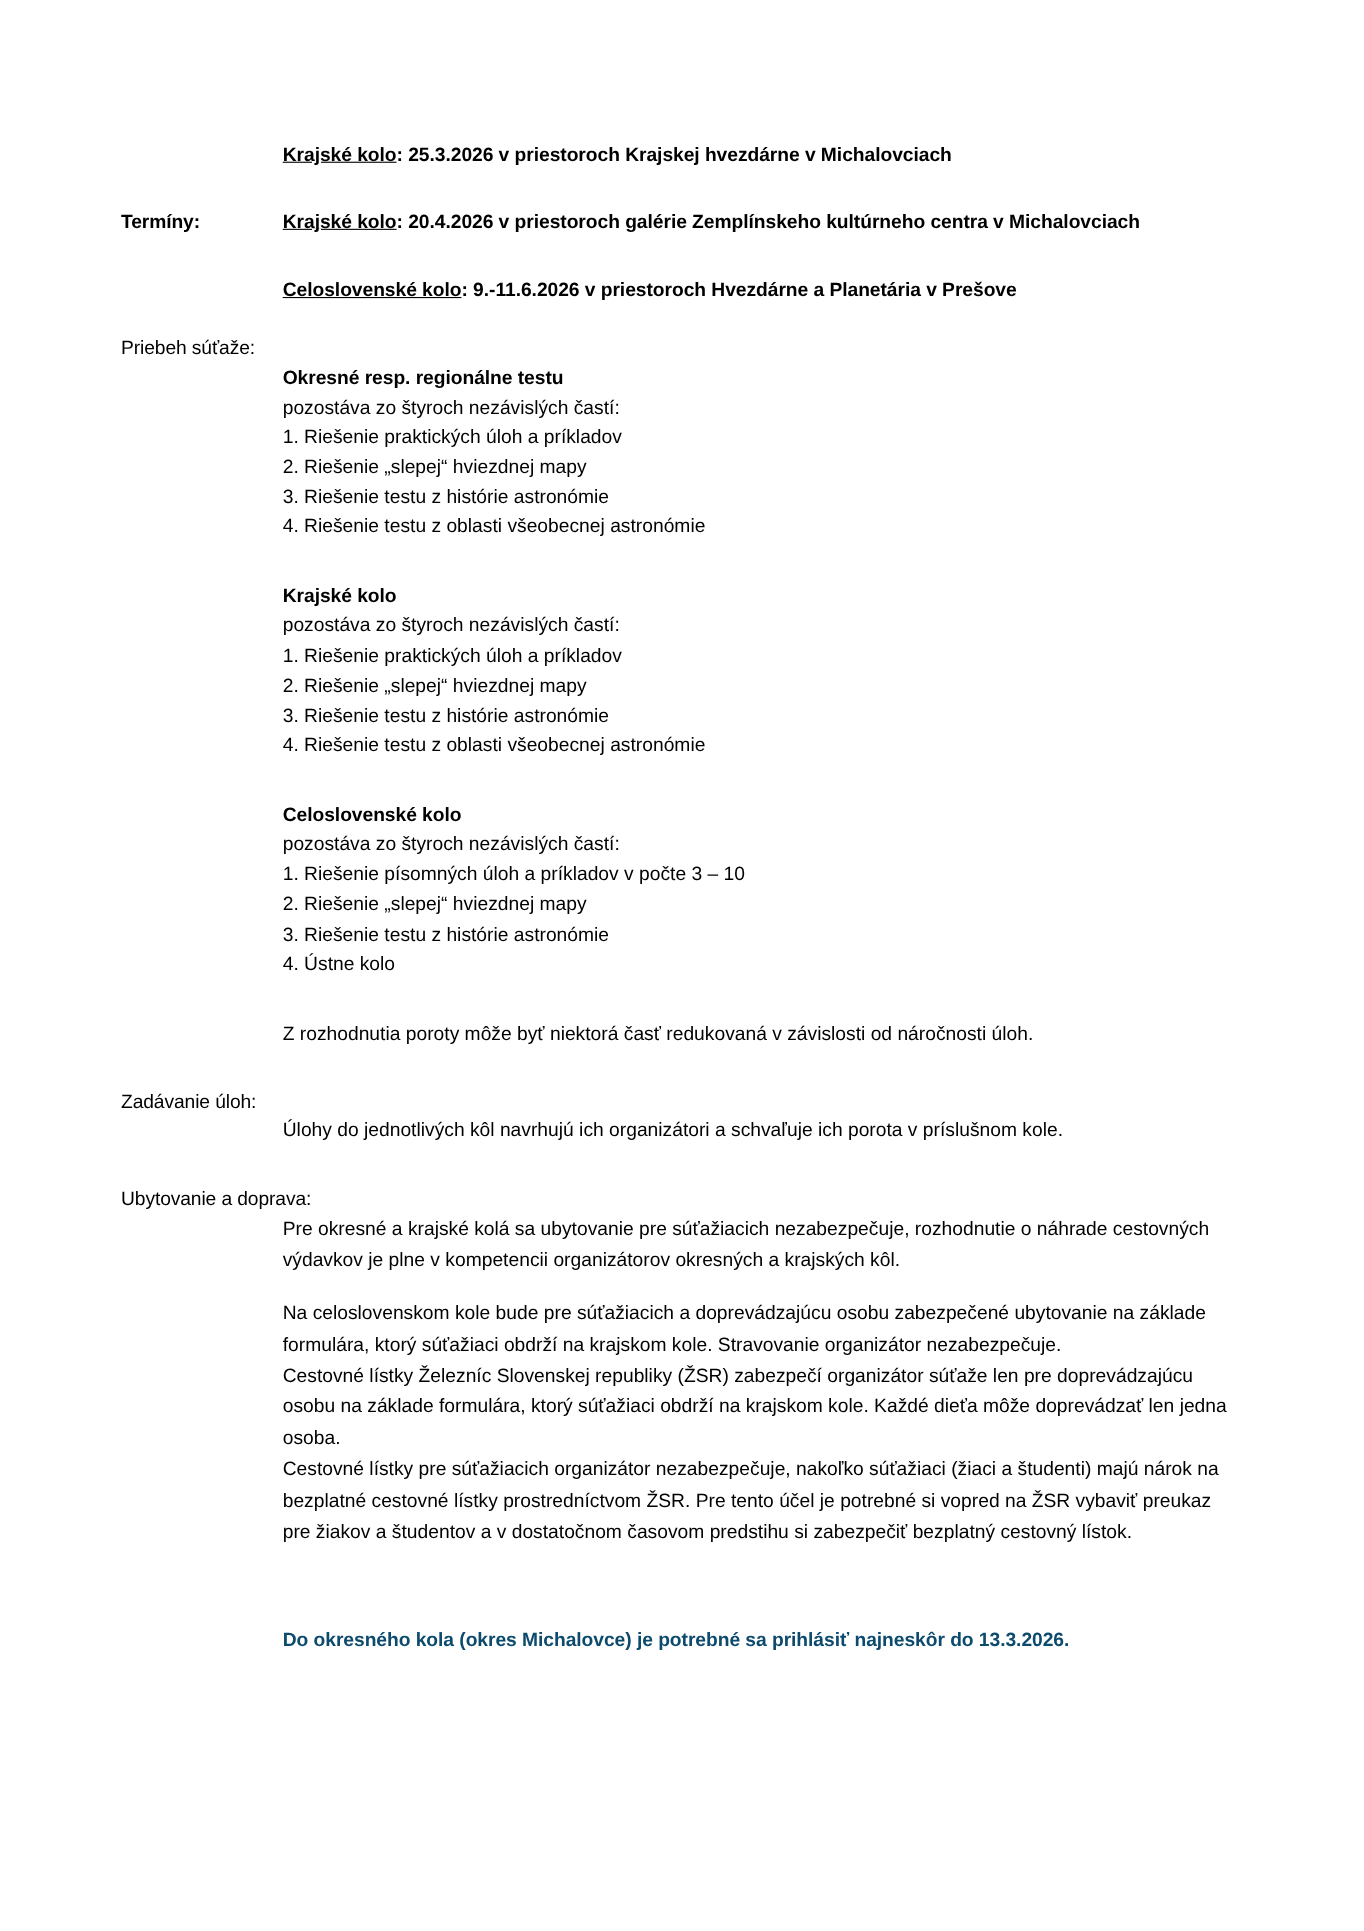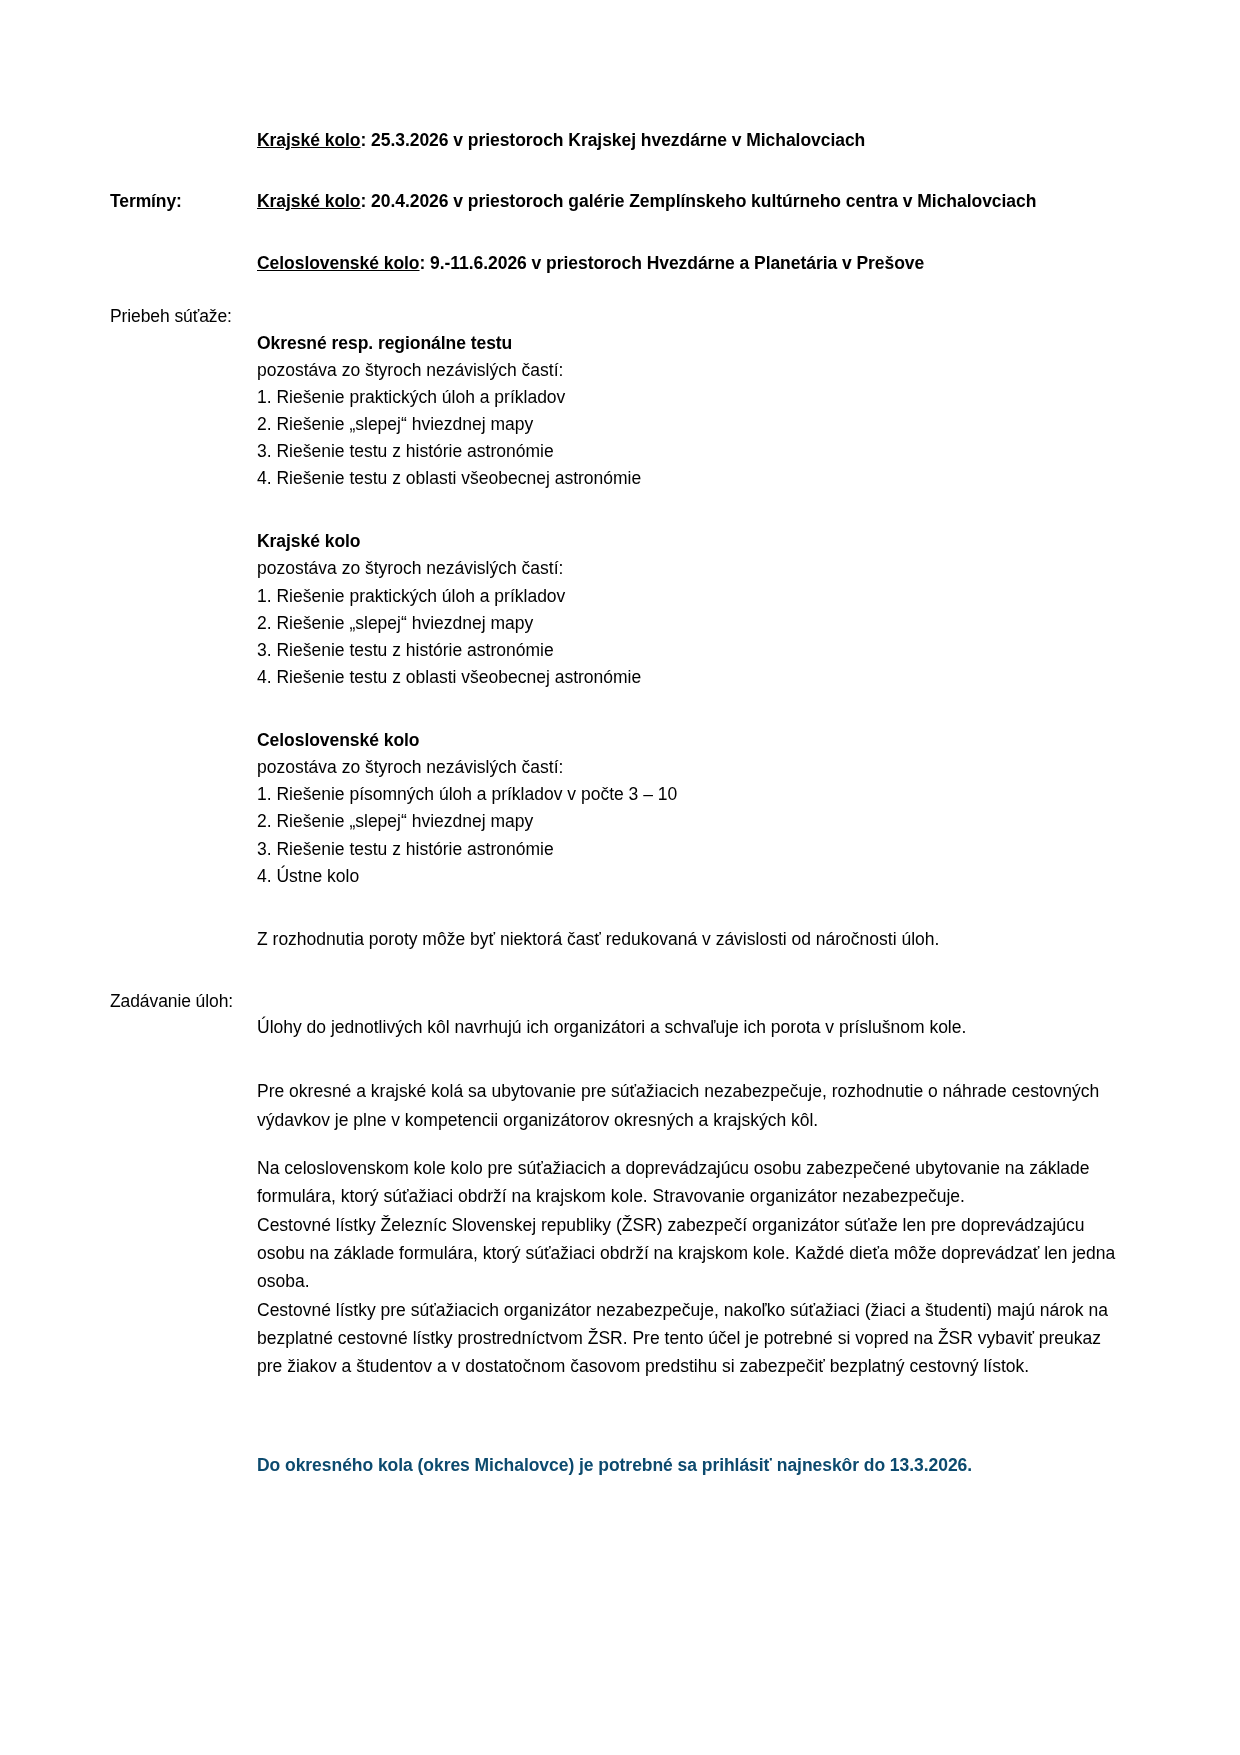--- a/index.html
+++ b/index.html
@@ -184,24 +184,25 @@
     <div class="section">
       <div class="section-head">Zadávanie úloh:</div>
       <div class="block-indent">
         <div class="plain">Úlohy do jednotlivých kôl navrhujú ich organizátori a schvaľuje ich porota v príslušnom kole.</div>
       </div>
     </div>
 
     <div class="gap-lg"></div>
 
     <div class="section">
+      <div class="section-head">Ubytovanie a doprava:</div>
       <div class="block-indent">
         <div class="para">Pre okresné a krajské kolá sa ubytovanie pre súťažiacich nezabezpečuje, rozhodnutie o náhrade cestovných výdavkov je plne v kompetencii organizátorov okresných a krajských kôl.</div>
         <div class="gap-sm"></div>
-        <div class="para">Na celoslovenskom  kole kolo pre súťažiacich a doprevádzajúcu osobu zabezpečené ubytovanie na základe formulára, ktorý súťažiaci obdrží na krajskom kole. Stravovanie organizátor nezabezpečuje.</div>
+        <div class="para">Na celoslovenskom  kole bude pre súťažiacich a doprevádzajúcu osobu zabezpečené ubytovanie na základe formulára, ktorý súťažiaci obdrží na krajskom kole. Stravovanie organizátor nezabezpečuje.</div>
         <div class="para">Cestovné lístky Železníc Slovenskej republiky (ŽSR) zabezpečí organizátor súťaže len pre doprevádzajúcu osobu na základe formulára, ktorý súťažiaci obdrží na krajskom kole. Každé dieťa môže doprevádzať len jedna osoba.</div>
         <div class="para">Cestovné lístky pre súťažiacich organizátor nezabezpečuje, nakoľko súťažiaci (žiaci a študenti) majú nárok na bezplatné cestovné lístky prostredníctvom ŽSR. Pre tento účel je potrebné si vopred na ŽSR vybaviť preukaz pre žiakov a študentov a v dostatočnom časovom predstihu si zabezpečiť bezplatný cestovný lístok.</div>
       </div>
     </div>
 
     <div class="gap-xl"></div>
     <div class="gap-md"></div>
 
     <div class="block-indent">
       <div class="notice" id="notice-text" style="color: #0c4a6e;">Do okresného kola (okres Michalovce) je potrebné sa prihlásiť najneskôr do 13.3.2026.</div>

